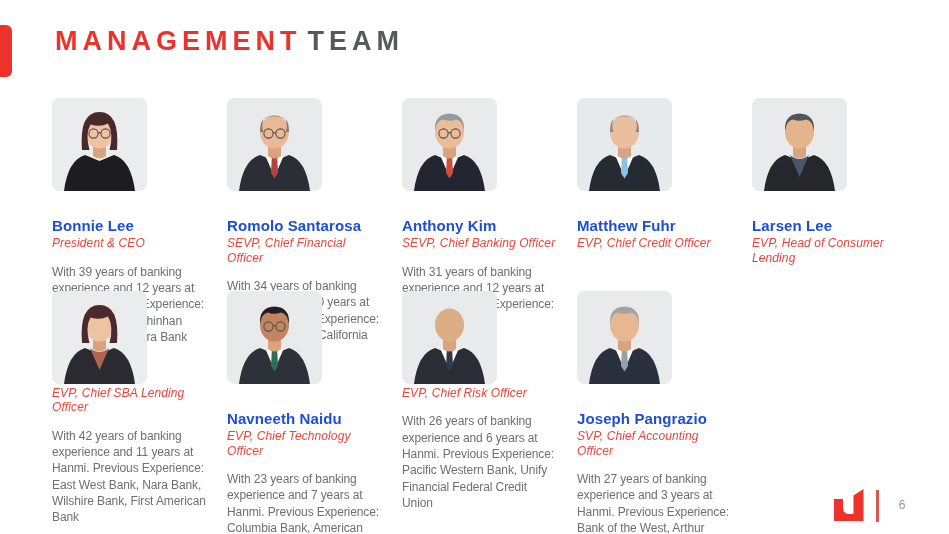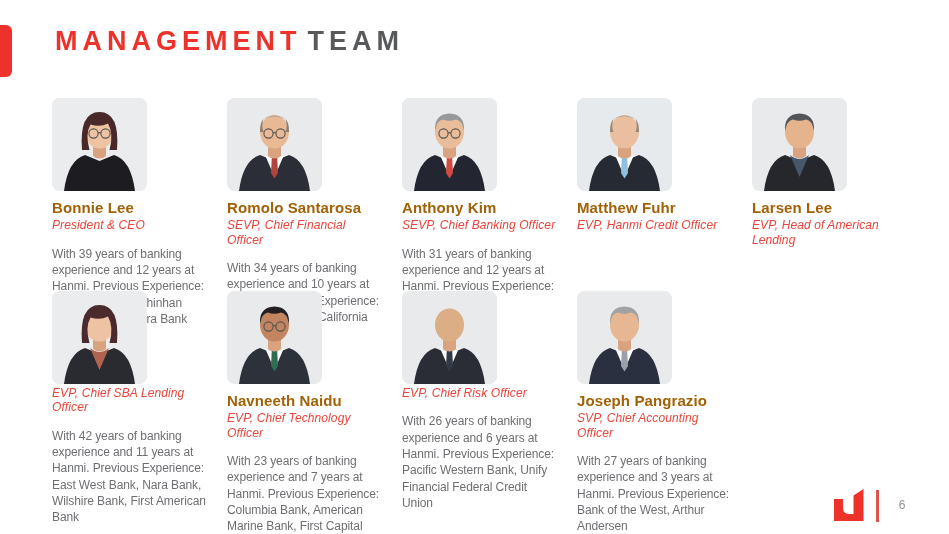--- a/index.html
+++ b/index.html
@@ -14,21 +14,21 @@
   .page-title .t-primary{color:#ed312b;}
   .page-title .t-secondary{color:#58595b;margin-left:6px;}
 
   .row{position:absolute;left:52px;display:flex;}
   .row-1{top:98px;}
   .row-2{top:291px;}
 
   .card{width:175px;box-sizing:border-box;padding-right:18px;}
   .photo{width:95px;height:93px;border-radius:8px;overflow:hidden;background:#e9eaec;}
   .photo svg{display:block;}
-  .member-name{margin-top:8px;font-size:15px;font-weight:700;color:#a16207;
+  .member-name{margin-top:26px;font-size:15px;font-weight:700;color:#1d4ed8;
     letter-spacing:0.1px;line-height:1.15;}
   .member-role{margin-top:2px;font-size:12px;font-style:italic;color:#e8453c;
     letter-spacing:0.1px;line-height:1.2;}
   .member-bio{margin-top:13px;font-size:12px;line-height:1.36;color:#6e6f72;
     letter-spacing:-0.1px;width:158px;}
 
   .footer{position:absolute;left:0;top:0;width:0;height:0;}
   .logo{position:absolute;left:833px;top:487px;width:34px;height:34px;}
   .footer-divider{position:absolute;left:876px;top:490px;width:2.5px;height:32px;
     background:#da564d;}
@@ -119,36 +119,36 @@
             <path d="M38 57 L47.5 79 L57 57 Q52 61 47.5 61 Q43 61 38 57 Z" fill="#ffffff"></path>
             <path d="M44.8 60 L50.2 60 L51 75 L47.5 80.5 L44 75 Z" fill="#8fc0e2"></path>
             <path d="M41 44 H54 V58 Q47.5 63 41 58 Z" fill="#d9a380"></path>
             <ellipse cx="47.5" cy="34" rx="14.5" ry="16.5" fill="#eabf9f"></ellipse>
             <path d="M33 34 Q33 24 36.5 21 Q34 28 36.5 34 Z" fill="#93897b"></path>
             <path d="M62 34 Q62 24 58.5 21 Q61 28 58.5 34 Z" fill="#93897b"></path>
             <path d="M36.5 21 Q47.5 13.5 58.5 21 Q54 18.5 47.5 18.5 Q41 18.5 36.5 21 Z" fill="#93897b" opacity="0.5"></path>
           </svg>
         </div>
     <div class="member-name">Matthew Fuhr</div>
-    <div class="member-role">EVP, Hanmi Credit Officer</div>
+    <div class="member-role">EVP, Chief Credit Officer</div>
   </div>
 
   <div class="card">
     <div class="photo">
           <svg viewBox="0 0 95 93" width="95" height="93">
             <rect width="95" height="93" fill="#e9eaec"></rect>
             <path d="M12 93 Q16 62 33 57 L47.5 63 L62 57 Q79 62 83 93 Z" fill="#26272d"></path>
             <path d="M38 57 L47.5 79 L57 57 Q52 61 47.5 61 Q43 61 38 57 Z" fill="#46566b"></path>
             <path d="M41 44 H54 V58 Q47.5 63 41 58 Z" fill="#d9a380"></path>
             <ellipse cx="47.5" cy="34" rx="14.5" ry="16.5" fill="#e5b48d"></ellipse>
             <path d="M33 33 Q32 16 47.5 15.5 Q63 16 62 33 Q60 22 54 21.5 Q47 24 41 21.5 Q35 22 33 33 Z" fill="#54555a"></path>
           </svg>
         </div>
     <div class="member-name">Larsen Lee</div>
-    <div class="member-role">EVP, Head of American Lending</div>
+    <div class="member-role">EVP, Head of Consumer Lending</div>
   </div>
 </div>
   <div class="row row-2" id="row2">
   <div class="card">
     <div class="photo">
           <svg viewBox="0 0 95 93" width="95" height="93">
             <rect width="95" height="93" fill="#ebecee"></rect>
             <path d="M12 93 Q16 62 33 57 L47.5 63 L62 57 Q79 62 83 93 Z" fill="#2a2b31"></path>
             <path d="M38 57 L47.5 79 L57 57 Q52 61 47.5 61 Q43 61 38 57 Z" fill="#b06450"></path>
             <path d="M41 44 H54 V58 Q47.5 63 41 58 Z" fill="#d9a380"></path>

